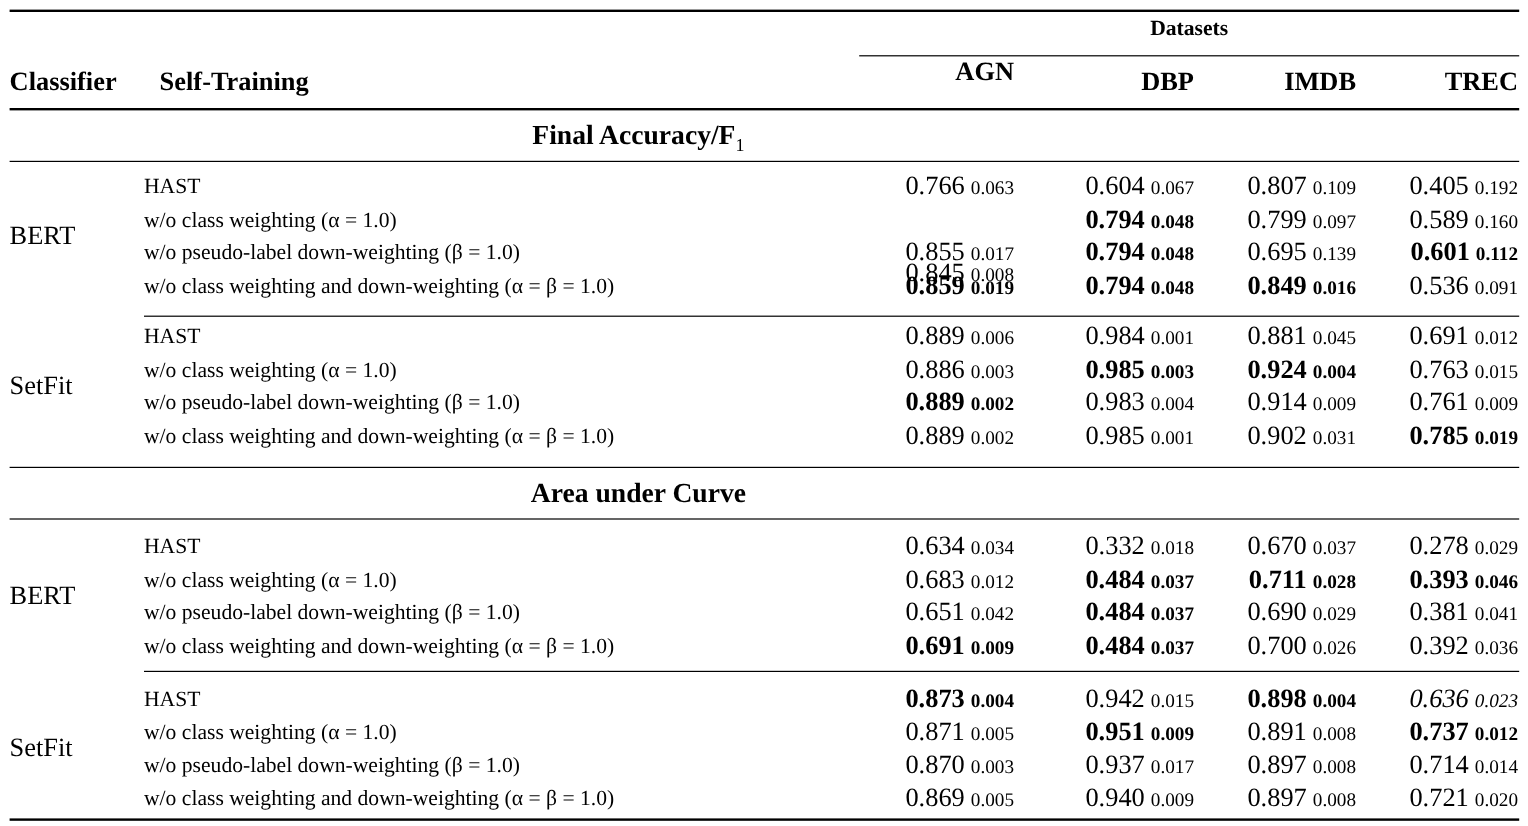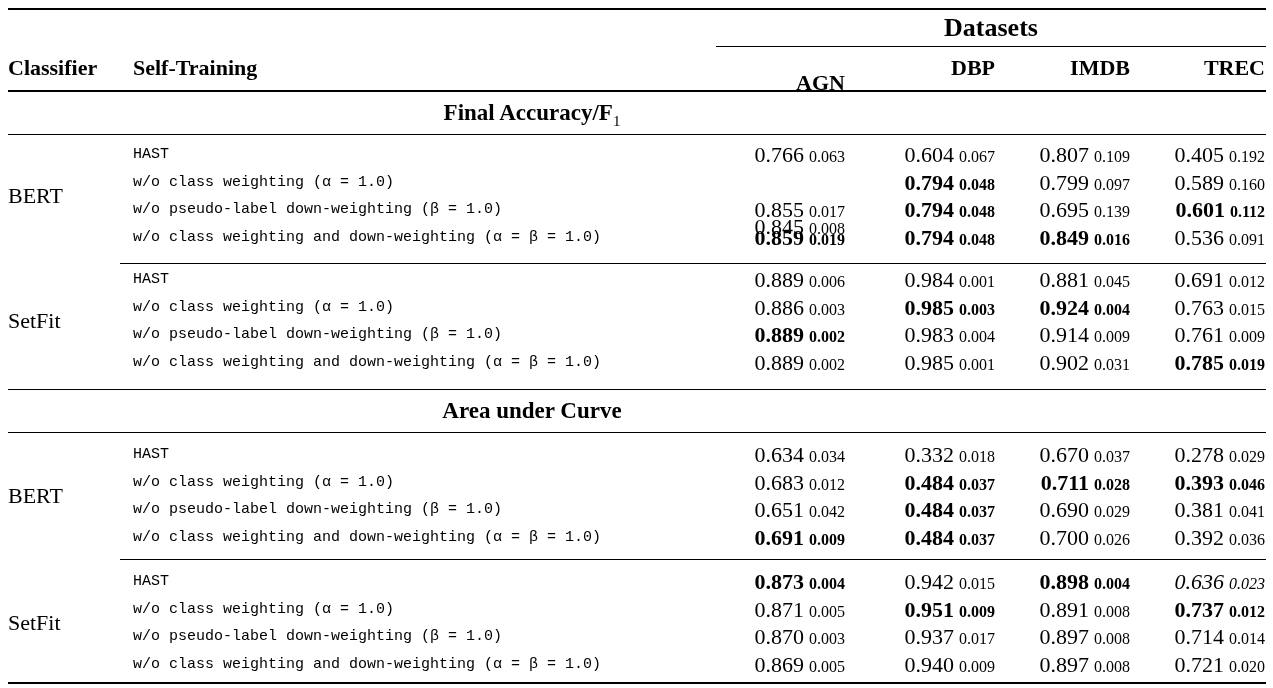--- a/index.html
+++ b/index.html
@@ -16,30 +16,30 @@
   .rule.thick { height: 2.6px; }
   .rule.thin  { height: 1.3px; }
 
   .abs { position: absolute; white-space: nowrap; }
 
   .hdr { font-weight: bold; font-size: 22px; }
   .col-hdr { position: absolute; font-weight: bold; font-size: 22px; text-align: right; white-space: nowrap; }
 
   .datasets-hdr {
     position: absolute; left: 716px; width: 550px;
-    text-align: center; font-weight: bold; font-size: 26px;
+    text-align: center; font-weight: bold; font-size: 18px;
   }
   .section-title {
     position: absolute; left: 0; width: 1064px;
     text-align: center; font-weight: bold; font-size: 23px;
   }
   .section-title sub { font-size: 15px; font-weight: normal; }
 
   .row { position: absolute; left: 0; width: 1273px; height: 28px; }
-  .row-label { position: absolute; left: 133px; top: 0; font-size: 15px; line-height: 28px; white-space: nowrap; font-family: Liberation Mono, monospace; }
+  .row-label { position: absolute; left: 120px; top: 0; font-size: 18px; line-height: 28px; white-space: nowrap; }
   .classifier-label { position: absolute; left: 8px; font-size: 22px; line-height: 28px; white-space: nowrap; }
 
   .cell { position: absolute; top: 0; text-align: right; white-space: nowrap; line-height: 28px; }
   .cell .v { font-size: 22px; }
   .cell .s { font-size: 16px; margin-left: 5px; }
   .cell.bold .v, .cell.bold .s { font-weight: bold; }
 </style>
 </head>
 <body>
 
@@ -51,21 +51,21 @@
   <div class="rule thin" style="top:134px; left:8px; width:1258px;"></div>
   <div class="rule thin" style="top:263px; left:120px; width:1146px;"></div>
   <div class="rule thin" style="top:389px; left:8px; width:1258px;"></div>
   <div class="rule thin" style="top:432px; left:8px; width:1258px;"></div>
   <div class="rule thin" style="top:559px; left:120px; width:1146px;"></div>
   <div class="rule thick" style="top:681.5px; left:8px; width:1258px;"></div>
 
   <div class="datasets-hdr" style="top:13px;">Datasets</div>
   <div class="abs hdr" style="top:55px; left:8px;">Classifier</div>
   <div class="abs hdr" style="top:55px; left:133px;">Self-Training</div>
-  <div class="col-hdr" style="top:70px; right:428px;">AGN</div>
+  <div class="col-hdr" style="top:47px; right:428px;">AGN</div>
   <div class="col-hdr" style="top:55px; right:278px;">DBP</div>
   <div class="col-hdr" style="top:55px; right:143px;">IMDB</div>
   <div class="col-hdr" style="top:55px; right:8px;">TREC</div>
 
   <div class="section-title" style="top:100px;"><span>Final Accuracy/F</span><sub>1</sub></div>
   <div class="section-title" style="top:398px;"><span>Area under Curve</span><sub></sub></div>
 
   <div id="rows-layer">
       <div class="classifier-label" style="top: 182.25px;">BERT</div>
       <div class="row" style="top: 141.25px;">

